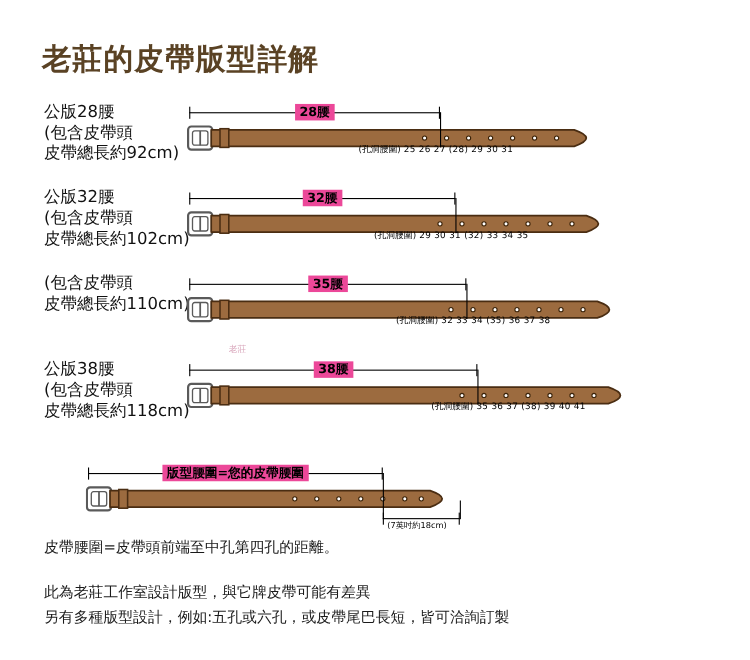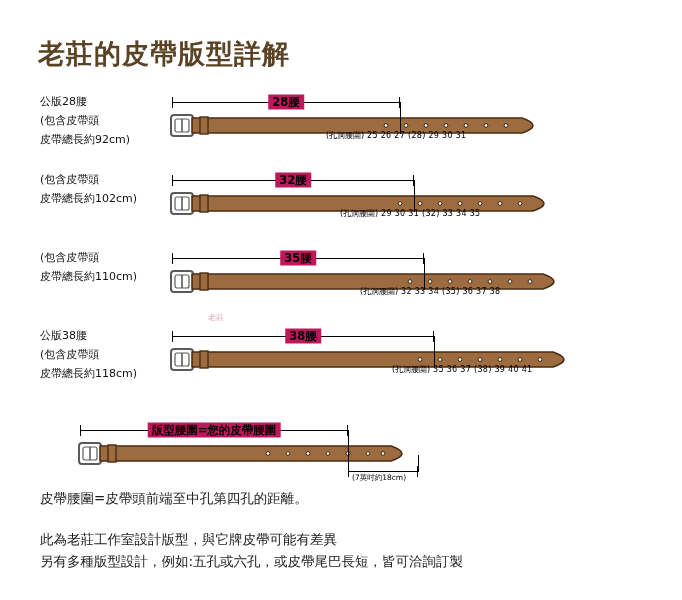--- a/index.html
+++ b/index.html
@@ -26,21 +26,21 @@
     font-size: 27px;
     font-weight: bold;
     color: #5a4224;
     letter-spacing: 1px;
     white-space: nowrap;
   }
 
   
   .row-label {
     position: absolute;
-    font-size: 11px;
+    font-size: 15px;
     line-height: 19px;
     color: #111;
     white-space: nowrap;
   }
 
   
   .belt {
     position: absolute;
   }
   .belt svg { display: block; }
@@ -59,21 +59,21 @@
     height: 11px;
     background: #000;
   }
   .meas::before { left: 0; }
   .meas::after  { right: 0; }
   .meas-label {
     position: absolute;
     font-size: 11.5px;
     font-weight: bold;
     color: #000;
-    background: #be185d;
+    background: #ec4899;
     padding: 0 4px;
     white-space: nowrap;
     transform: translate(-50%, -50%);
   }
 
   
   .drop {
     position: absolute;
     width: 1px;
     background: #000;
@@ -150,20 +150,21 @@
   <div class="meas" style="left:172px; top:102px; width:228px;"></div>
   <div class="meas-label" style="left:286px; top:102px;">28腰</div>
   <div class="drop" style="left:400px; top:102px; height:32px;"></div>
 
   <div class="holes-caption" style="left:326px; top:130px;">
     <span class="tag">(孔洞腰圍)</span>
     <span>25 26 27 (28) 29 30 31</span>
   </div>
 
   <div class="row-label" style="left:40px; top:170px;">
+    <div>公版32腰</div>
     <div>(包含皮帶頭</div>
     <div>皮帶總長約102cm)</div>
   </div>
 
   <div class="belt" style="left:170px; top:190px;">
     <svg width="390" height="30" viewBox="0 0 390 30">
       <rect x="1" y="3" width="22" height="21" rx="3" fill="none" stroke="#5a5a5a" stroke-width="2"></rect>
       <rect x="5" y="7" width="14" height="13" rx="2" fill="#ffffff" stroke="#5a5a5a" stroke-width="1.2"></rect>
       <line x1="12" y1="7" x2="12" y2="20" stroke="#5a5a5a" stroke-width="1.6"></line>
       <path d="M22,6 L363,6 Q385,13.5 363,21 L22,21 Z" fill="#9c6b3f" stroke="#4a2d12" stroke-width="1.6" stroke-linejoin="round"></path>

